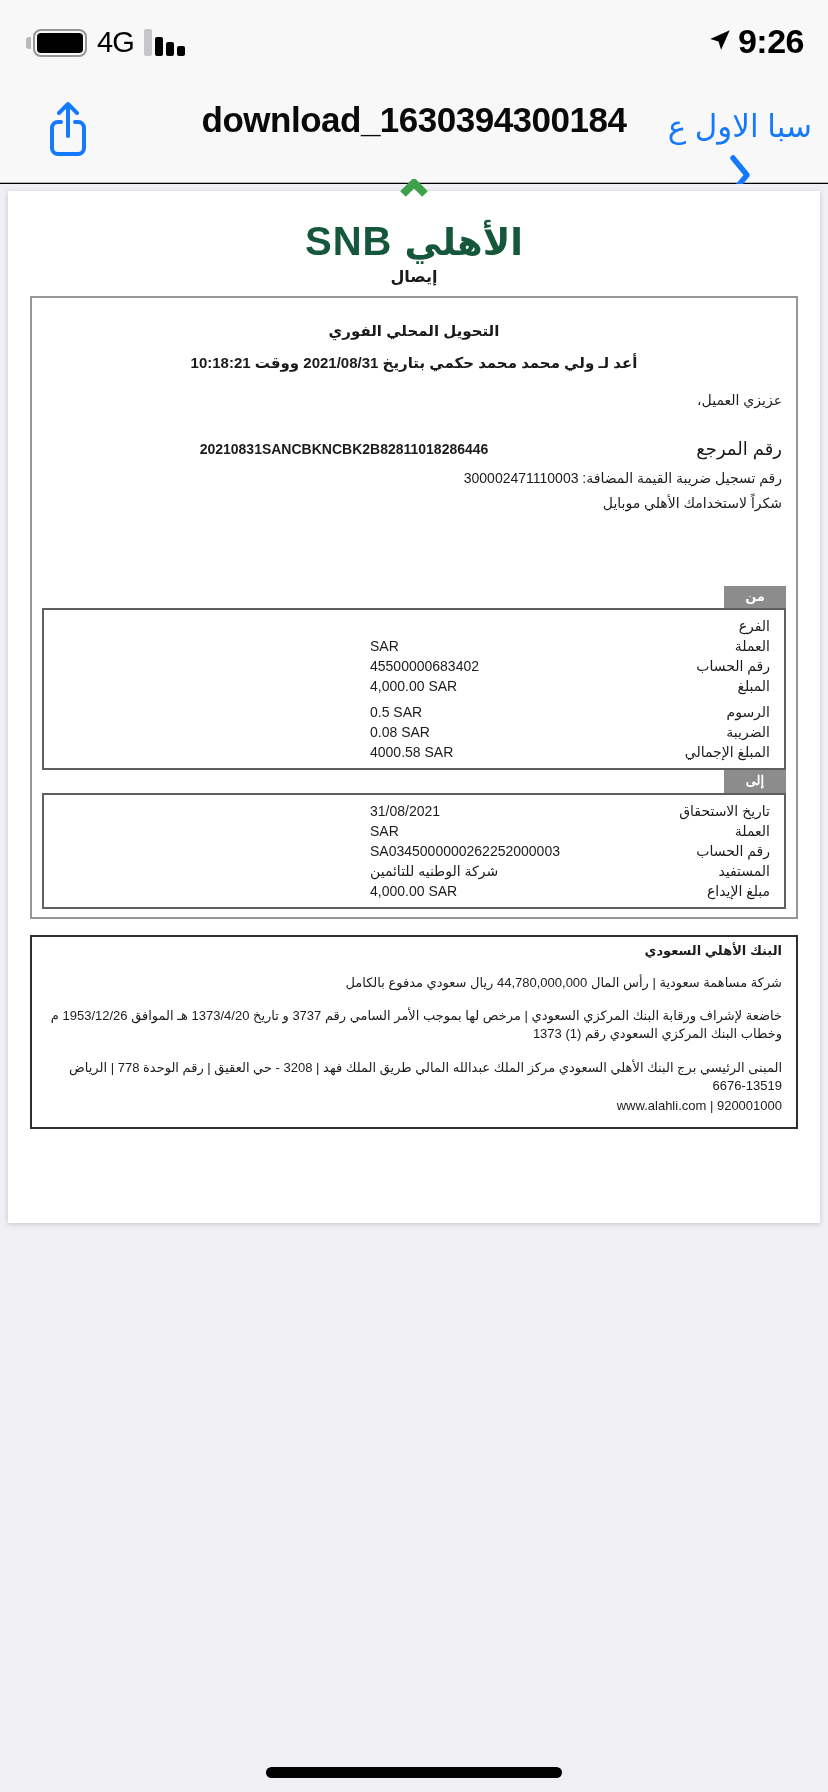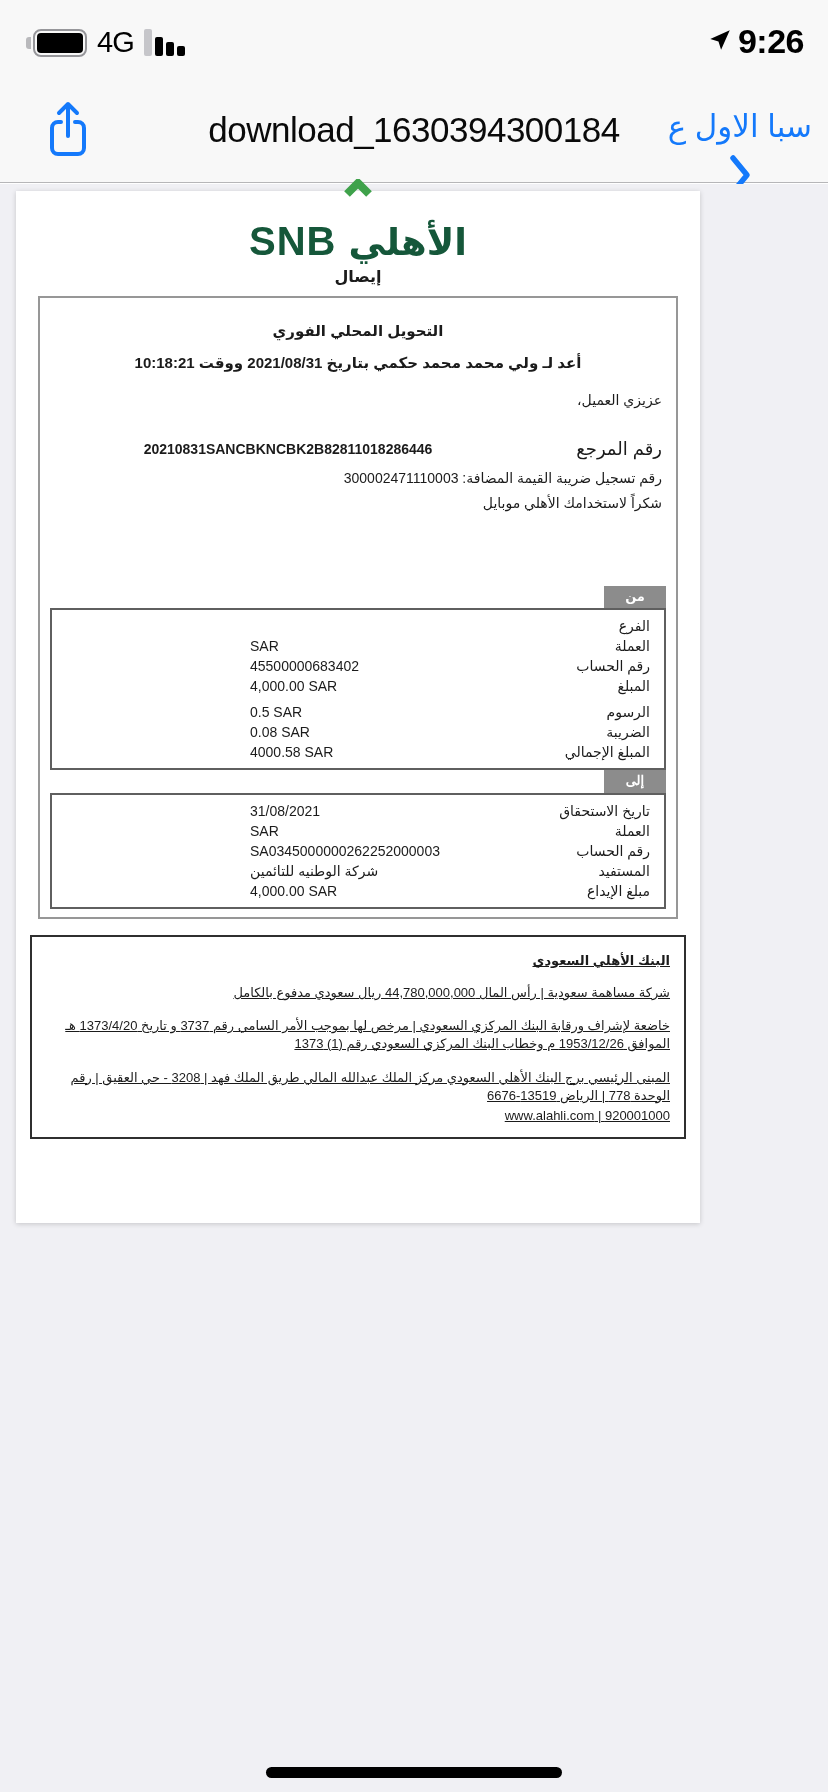--- a/index.html
+++ b/index.html
@@ -1,19 +1,19 @@
 <!DOCTYPE html>
 <html lang="ar"><head>
 <meta charset="utf-8">
 <style>
   * { margin:0; padding:0; box-sizing:border-box; }
   html,body { background:#dddde2; }
   .screen {
     position:relative; width:828px; height:1792px; margin:0 auto;
-    background:#ffffff; overflow:hidden;
+    background:#000000; overflow:hidden;
     font-family:"Liberation Sans","DejaVu Sans",sans-serif;
   }
 
   
   .status-bar { position:absolute; top:0; left:0; right:0; height:80px; background:#f8f8f8; }
   .sb-left { position:absolute; left:26px; top:26px; display:flex; align-items:center; gap:10px; }
   .batt { display:flex; align-items:center; }
   .batt-nub { width:5px; height:12px; background:#b9b9bc; border-radius:3px 0 0 3px; margin-right:2px; }
   .batt-body { width:54px; height:28px; border:2px solid #96969a; border-radius:8px; padding:2px; background:#f8f8f8; }
   .batt-fill { width:100%; height:100%; background:#000; border-radius:4px; }
@@ -23,27 +23,27 @@
   .sig .s1 { height:27px; background:#c6c6ca; }
   .sig .s2 { height:19px; }
   .sig .s3 { height:14px; }
   .sig .s4 { height:10px; }
   .sb-right { position:absolute; right:24px; top:22px; display:flex; align-items:center; gap:5px; }
   .time { font-size:34px; font-weight:700; color:#000; letter-spacing:-0.5px; }
 
   
   .nav-bar { position:absolute; top:80px; left:0; right:0; height:103px; background:#f8f8f8; border-bottom:1px solid #b6b6b8; }
   .share-btn { position:absolute; left:44px; top:18px; width:48px; height:64px; cursor:pointer; }
-  .nav-title { position:absolute; left:0; right:0; top:30px; text-align:center; font-size:35px; font-weight:400; color:#0a0a0a; letter-spacing:-0.5px; }
+  .nav-title { position:absolute; left:0; right:0; top:20px; text-align:center; font-size:35px; font-weight:700; color:#0a0a0a; letter-spacing:-0.5px; }
   .back-btn { position:absolute; right:16px; top:28px; display:flex; align-items:center; gap:8px; cursor:pointer;flex-direction:column; }
   .back-label { font-size:31px; color:#1479fb; direction:rtl; }
 
   
   .viewer { position:absolute; top:184px; left:0; right:0; bottom:0; background:#f0f0f4; }
-  .page { position:absolute; top:7px; left:16px; width:684px; height:1032px; background:#fff; box-shadow:0 1px 5px rgba(0,0,0,0.18); color:#1b1b1b; }
+  .page { position:absolute; top:7px; left:8px; width:812px; height:1032px; background:#fff; box-shadow:0 1px 5px rgba(0,0,0,0.18); color:#1b1b1b; }
 
   .logo-row { margin-top:16px; display:flex; justify-content:center; align-items:flex-end; gap:12px; height:54px; }
   .snb-latin { position:relative; font-size:40px; font-weight:700; color:#15573a; letter-spacing:1px; line-height:1; }
   .snb-caret { position:absolute; top:-12px; left:50%; transform:translateX(-50%); }
   .snb-arabic { font-size:37px; font-weight:700; color:#15573a; line-height:1;margin-top:11px; }
   .doc-type { text-align:center; font-weight:700; font-size:16px; margin-top:6px; direction:rtl; }
 
   .outer-box { margin:10px 22px 0; border:2px solid #979797; padding-bottom:8px; }
   .rh1 { margin-top:24px; text-align:center; font-weight:700; font-size:15px; direction:rtl; }
   .rh2 { margin-top:14px; text-align:center; font-weight:700; font-size:15px; direction:rtl; }
@@ -55,21 +55,21 @@
   .note { font-size:14px; line-height:25px; }
 
   .tab { width:max-content; min-width:62px; margin:70px 10px 0 auto; background:#8c8c8c; color:#fff; font-size:13px; font-weight:700; text-align:center; padding:3px 14px 4px; direction:rtl; }
   .tab.second { margin-top:0;font-family:Liberation Serif, serif; }
   .inner-box { margin:0 10px; border:2px solid #5f5f5f; padding:6px 0; background:#fff; }
   .info-row { display:flex; direction:rtl; padding:0 14px; height:20px; align-items:center; }
   .info-row.gap-above { margin-top:6px; }
   .info-row .lbl { width:140px; font-size:14px; color:#1b1b1b; }
   .info-row .val { width:260px; text-align:left; font-size:14px; direction:ltr; }
 
-  .footer-box { margin:16px 14px 0; border:2px solid #2f2f2f; padding:16px 14px 12px; direction:rtl; text-align:right;text-decoration:underline; }
+  .footer-box { margin:16px 22px 0; border:2px solid #2f2f2f; padding:6px 14px 12px; direction:rtl; text-align:right; }
   .bank-name { font-size:13px; font-weight:700; margin-bottom:16px; }
   .fp { font-size:13px; line-height:1.4; margin-bottom:15px; }
   .fp.tight { margin-bottom:2px; }
   .fp.last { margin-bottom:0; }
 
   .home-indicator { position:absolute; bottom:14px; left:50%; transform:translateX(-50%); width:296px; height:11px; border-radius:6px; background:#000; cursor:grab; }
 </style>
 </head>
 <body>
 

